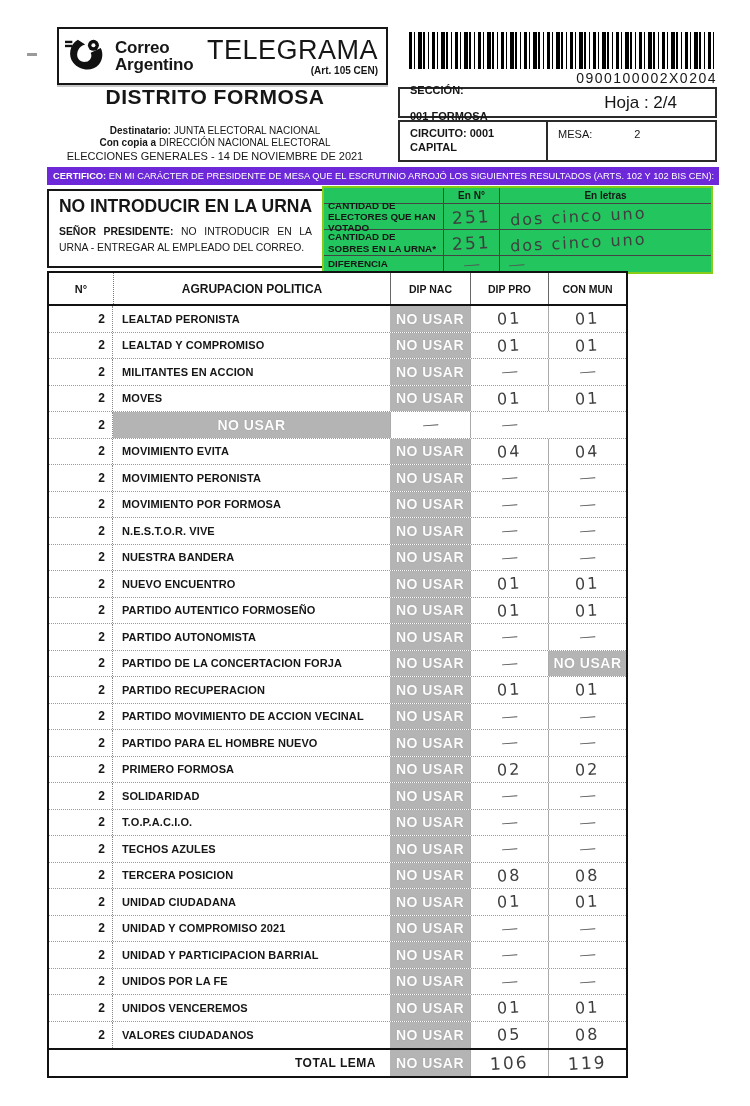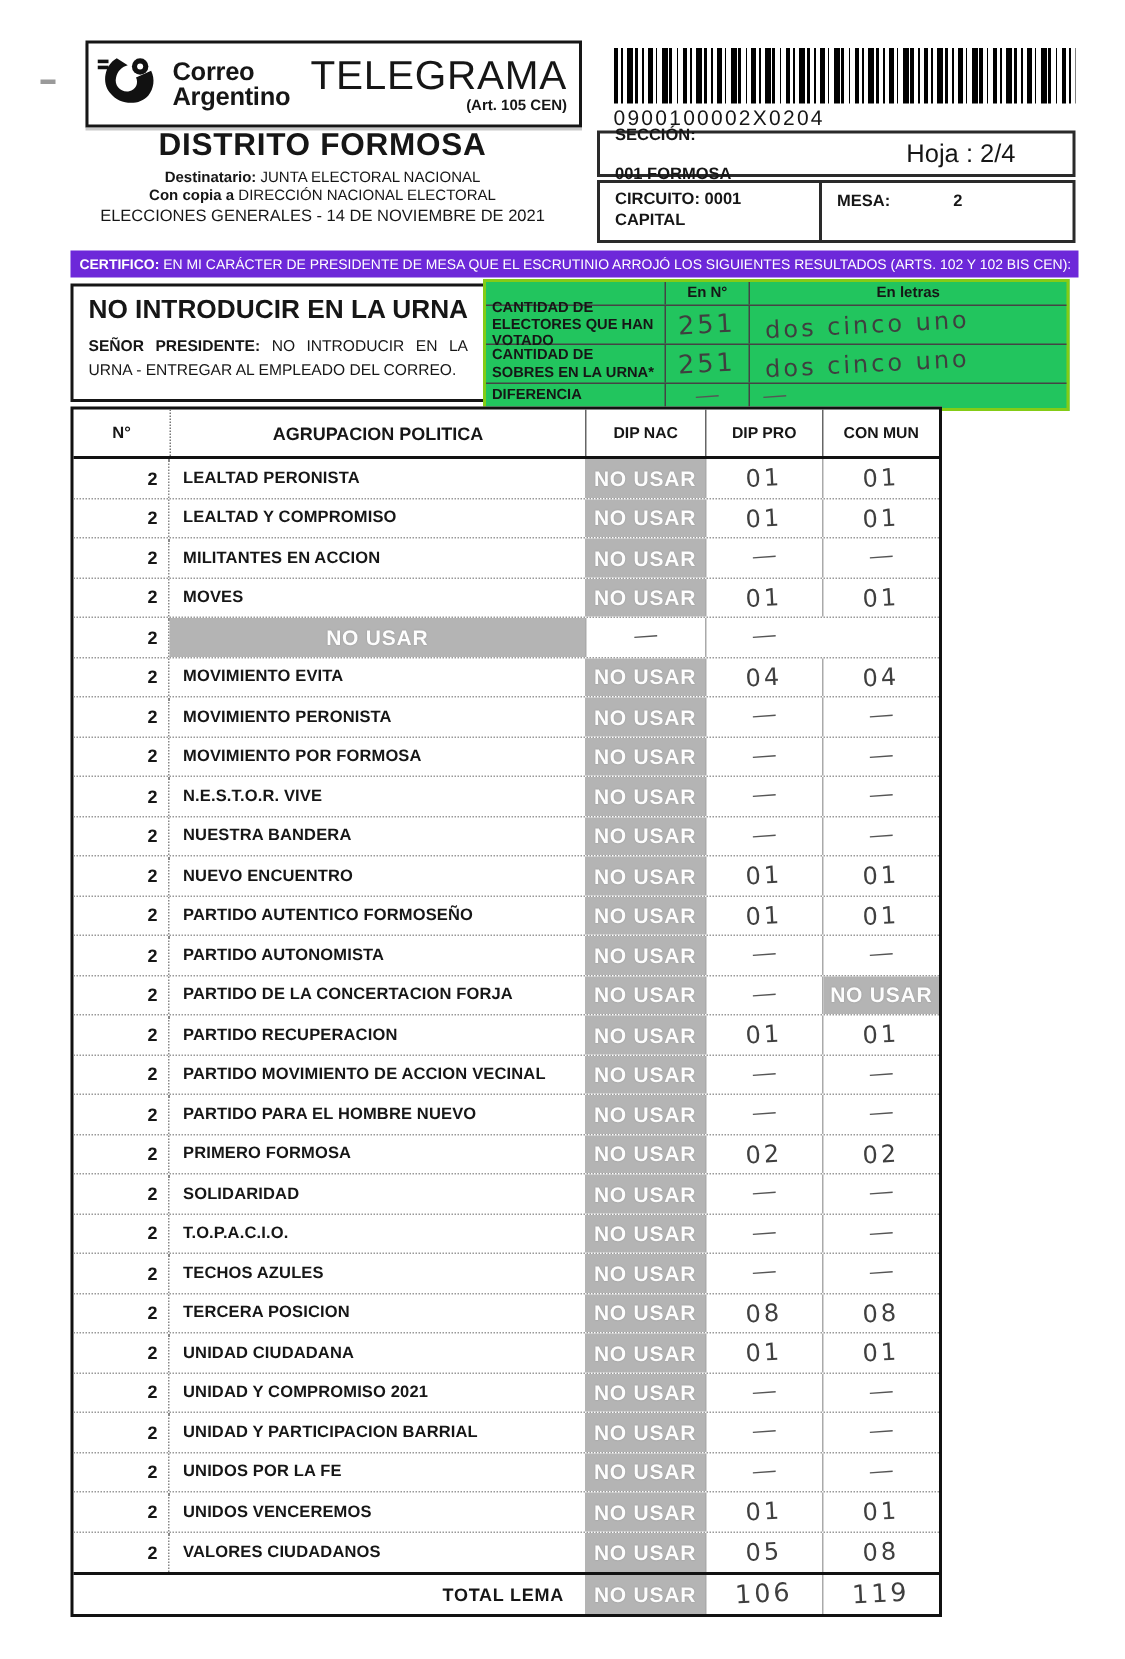--- a/index.html
+++ b/index.html
@@ -23,39 +23,39 @@
   .tele-block{margin-left:auto;text-align:center;padding-right:2px;}
   .tele-title{font-size:27px;letter-spacing:0.5px;font-weight:400;line-height:1;}
   .tele-sub{font-size:10px;font-weight:bold;text-align:right;margin-top:1px;}
 
   
   .barcode{position:absolute;left:409px;top:32px;width:308px;height:37px;
     background-image:repeating-linear-gradient(90deg,
       #000 0px,#000 3px,#fff 3px,#fff 5px,#000 5px,#000 6px,#fff 6px,#fff 9px,
       #000 9px,#000 13px,#fff 13px,#fff 14px,#000 14px,#000 16px,#fff 16px,#fff 19px,
       #000 19px,#000 20px,#fff 20px,#fff 23px);}
-  .barcode-num{position:absolute;left:409px;top:70px;width:308px;text-align:left;
+  .barcode-num{position:absolute;left:409px;top:70px;width:308px;text-align:right;
     font-size:14px;letter-spacing:1.5px;}
 
   
   .district{position:absolute;left:40px;top:85px;width:350px;text-align:center;}
   .district h1{font-size:21px;font-weight:bold;letter-spacing:0.5px;}
-  .district .l1{font-size:10px;margin-top:4px;}
+  .district .l1{font-size:10px;margin-top:16px;}
   .district .l2{font-size:10px;margin-top:1px;}
   .district .l3{font-size:11px;margin-top:2px;}
   .blbl{font-weight:bold;}
 
   
   .info{position:absolute;left:398px;top:87px;width:319px;}
   .ibox1{height:31px;border:2px solid #2a2a2a;display:flex;align-items:center;padding:0 10px;}
   .seccion-group{display:flex;gap:14px;font-size:11px;font-weight:bold;flex-direction:column;}
   .hoja{margin-left:auto;font-size:17px;margin-right:28px;}
   .ibox2{margin-top:2px;height:42px;border:2px solid #2a2a2a;display:flex;}
   .ibox2 .cell-l{width:47%;border-right:2px solid #2a2a2a;padding:4px 10px;font-size:11px;font-weight:bold;line-height:1.3;}
-  .ibox2 .cell-r{flex:1;padding:4px 10px;font-size:11px;font-weight:bold;display:flex;gap:42px;align-items:flex-start;padding-top:6px;}
+  .ibox2 .cell-r{flex:1;padding:4px 10px;font-size:11px;font-weight:normal;display:flex;gap:42px;align-items:flex-start;padding-top:6px;}
 
   
   .certbar{position:absolute;left:47px;top:167px;width:672px;height:18px;background:#6d28d9;color:#fff;
     font-size:9.3px;line-height:18px;padding-left:6px;white-space:nowrap;overflow:hidden;}
 
   
   .warnbox{position:absolute;left:47px;top:189px;width:277px;height:79px;border:2px solid #161616;}
   .warn-title{font-size:17.5px;font-weight:bold;text-align:center;margin-top:5px;}
   .warn-text{font-size:10.4px;margin:7px 10px 0 10px;text-align:justify;line-height:1.5;}
 

